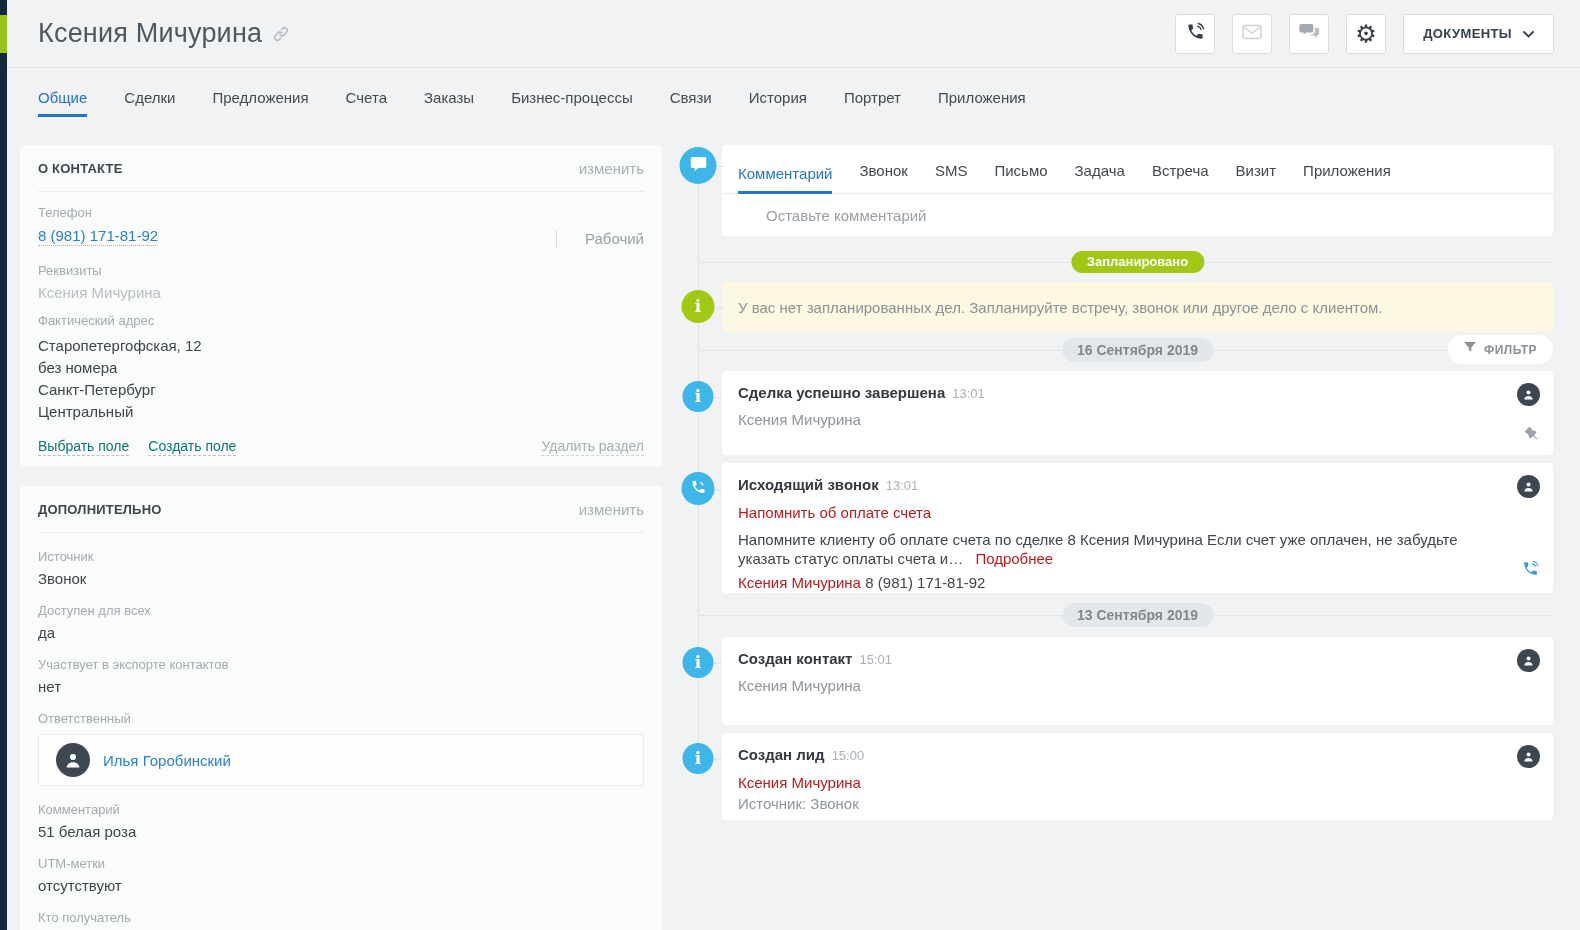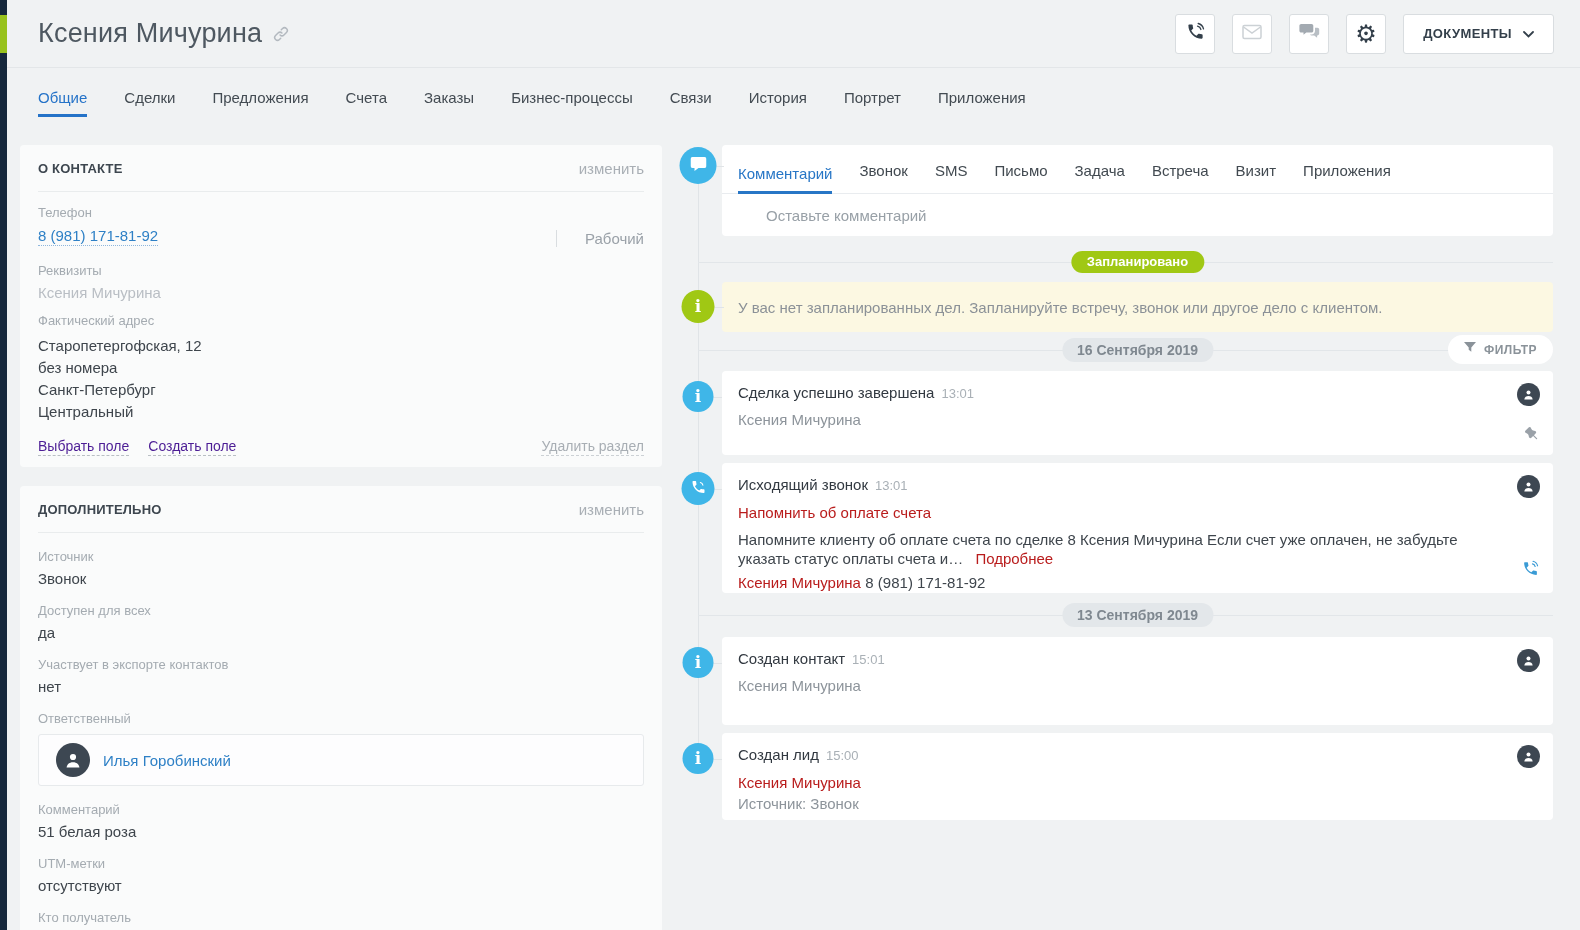--- a/index.html
+++ b/index.html
@@ -59,21 +59,21 @@
   .phone-link {
     display:inline-block; margin-top:7px; font-size:15px; color:#2e80c6;
     border-bottom:1px dotted #8fb7dd; padding-bottom:1px; cursor:pointer;
   }
   .phone-type { position:absolute; right:0; top:25px; font-size:15px; color:#9aa1a8; border-left:1px solid #d9dde0; padding-left:28px; }
   .mt17 { margin-top:17px; } .mt12 { margin-top:12px; } .mt16 { margin-top:16px; }
   .f-muted { color:#b9bec4; }
   .addr-line { font-size:15px; color:#3e454c; line-height:22px; }
   .addr-wrap { margin-top:7px; }
   .card-foot { margin-top:15px; display:flex; gap:19px; align-items:center; }
-  .dashed-link { font-size:14px; color:#4c1d95; border-bottom:1px dashed #b9bfc4; cursor:pointer; line-height:17px; }
+  .dashed-link { font-size:14px; color:#0f766e; border-bottom:1px dashed #b9bfc4; cursor:pointer; line-height:17px; }
   .dashed-link.muted { color:#a8aeb4; border-bottom-color:#ccd1d5; margin-left:auto; }
 
   .resp-box {
     margin-top:8px; height:52px; background:#fdfdfe; border:1px solid #e7eaec; border-radius:3px;
     display:flex; align-items:center; padding:0 17px;
   }
   .avatar { border-radius:50%; background:#3d4752; display:flex; align-items:center; justify-content:center; overflow:hidden; flex:none; }
   .avatar.big { width:34px; height:34px; }
   .avatar.small { width:23px; height:23px; position:absolute; top:12px; right:13px; }
   .resp-name { margin-left:13px; font-size:15px; color:#2e80c6; cursor:pointer; }
@@ -120,21 +120,21 @@
     position:absolute; right:0; top:-3px; height:29px; background:#fff; border-radius:15px;
     display:flex; align-items:center; gap:8px; padding:0 16px;
     font-size:12px; font-weight:700; letter-spacing:.5px; color:#8a9299; cursor:pointer; z-index:1;
   }
 
   .event { background:#fff; border-radius:4px; padding:13px 16px; position:relative; }
   .event.a { margin-top:9px; height:84px; }
   .event.b { margin-top:8px; height:130px; }
   .event.c { margin-top:10px; height:88px; }
   .event.d { margin-top:8px; height:87px; }
-  .ev-title { font-size:15px; font-weight:400; color:#323941; }
+  .ev-title { font-size:15px; font-weight:700; color:#323941; }
   .ev-time { font-size:13px; color:#a9b0b6; margin-left:7px; }
   .ev-gray { font-size:15px; color:#8d949b; }
   .ev-link { font-size:15px; color:#b91c1c; cursor:pointer; }
   .ev-dark { font-size:15px; color:#3e454c; }
   .mt9 { margin-top:9px; } .mt10 { margin-top:10px; } .mt3 { margin-top:3px; } .mt6 { margin-top:6px; }
   .ev-body { font-size:15px; color:#3e454c; line-height:19px; margin-top:8px; padding-right:56px; }
   .pin-wrap { position:absolute; right:15px; bottom:11px; cursor:pointer; }
   .ev-phone-ic { position:absolute; right:14px; bottom:12px; }
 </style>
 </head>

